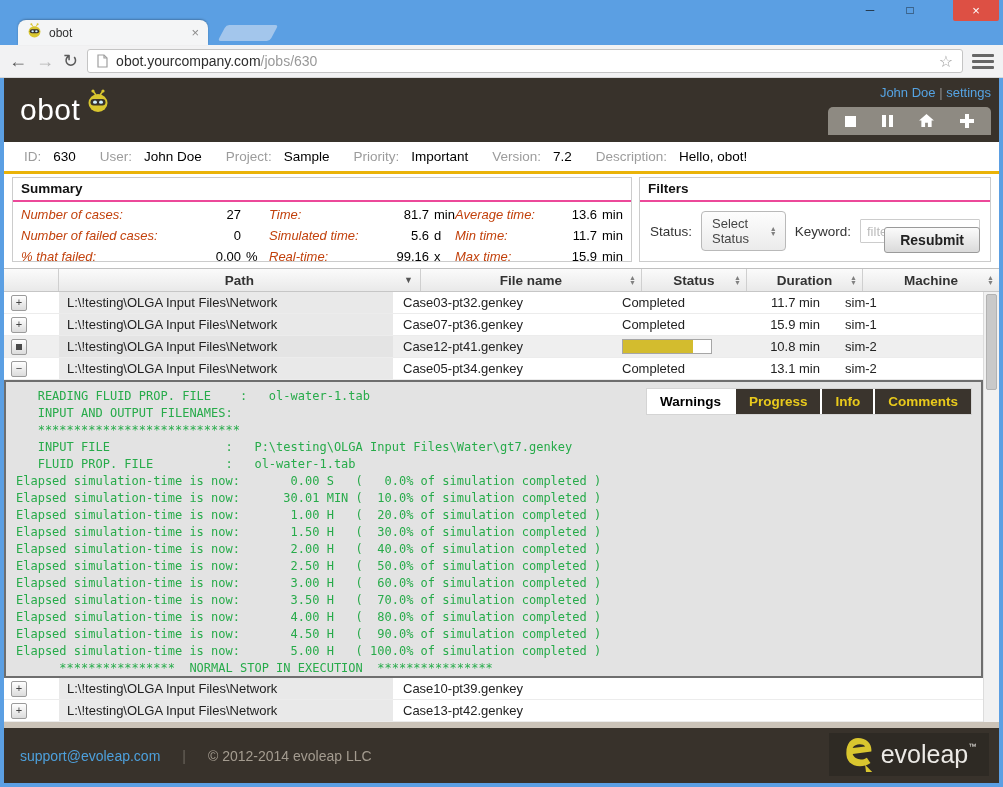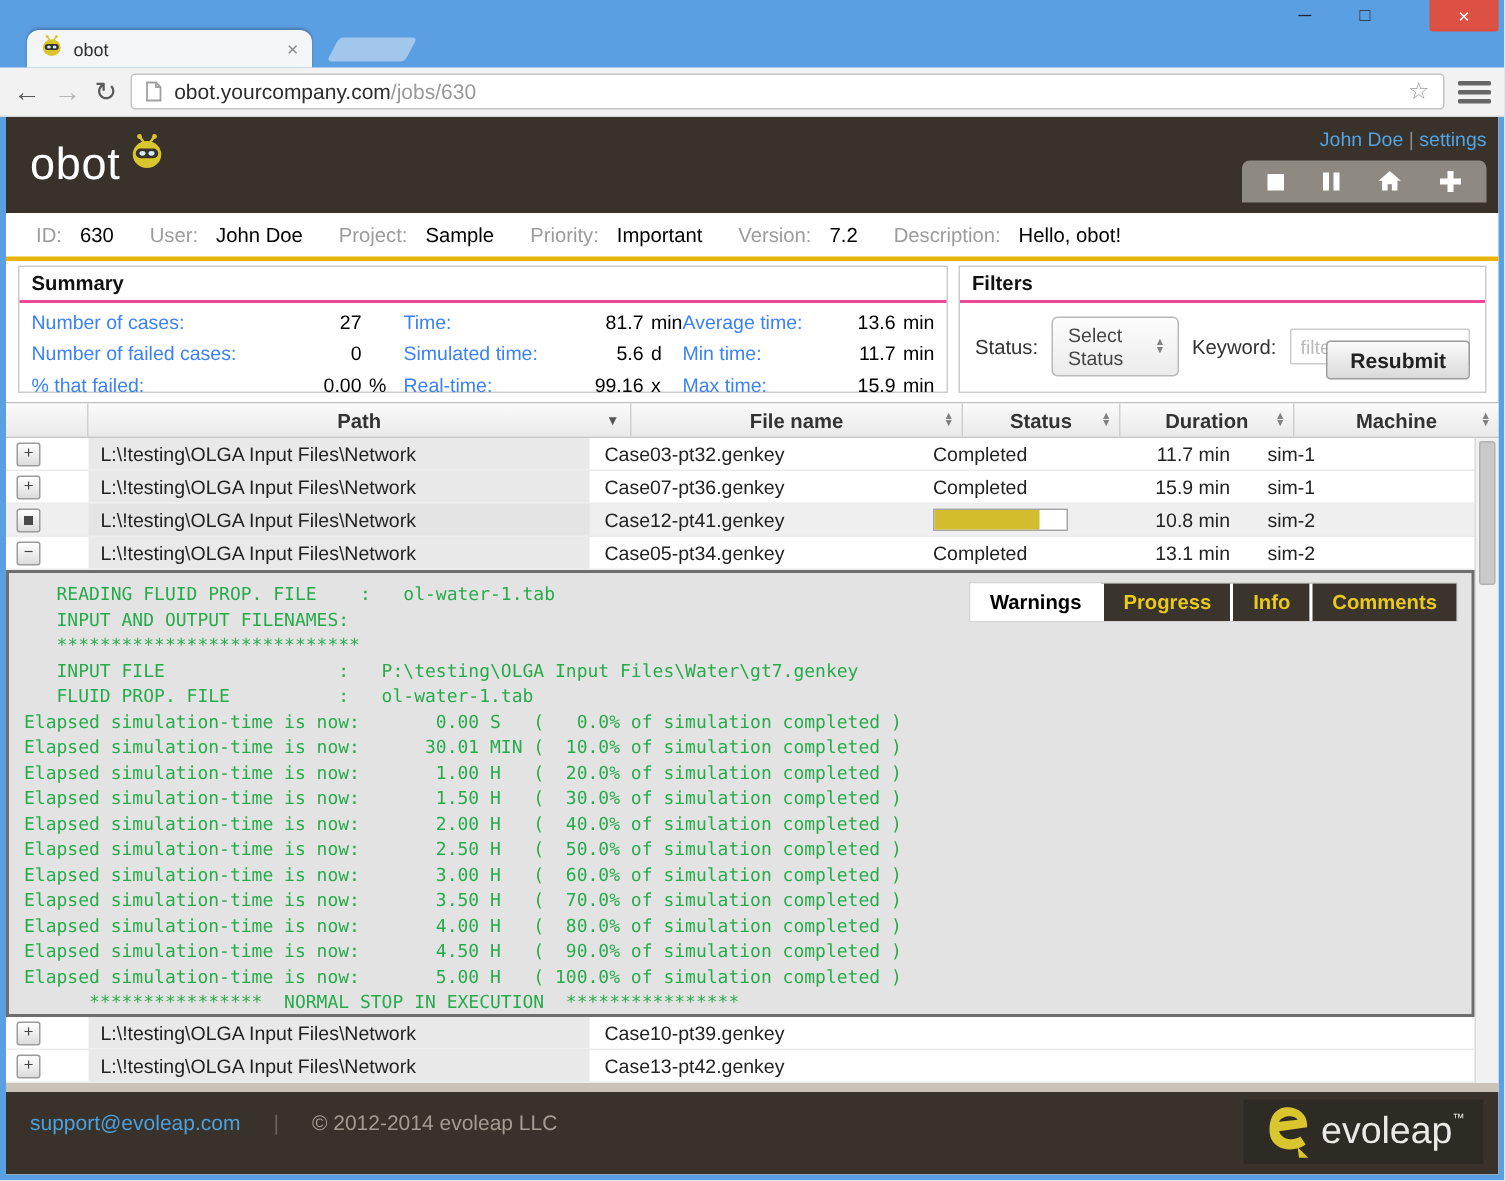--- a/index.html
+++ b/index.html
@@ -54,21 +54,21 @@
   .info-item { display: flex; gap: 12px; }
   .ilabel { color: #9c9c9c; }
   .ivalue { color: #000; }
 
   .panels { height: 94px; display: flex; gap: 7px; padding: 3px 8px 6px; flex: 0 0 auto; }
   .panel { border: 1px solid #ccc; background: #fff; }
   .summary-panel { width: 620px; }
   .filters-panel { flex: 1; position: relative; }
   .panel-title { font-size: 13.5px; font-weight: bold; color: #111; padding: 3px 8px 4px; border-bottom: 2px solid #ec4899; }
   .sum-grid { display: grid; grid-template-columns: 168px 52px 28px 102px 58px 26px 90px 52px 26px; padding: 2px 8px; font-size: 13px; line-height: 21px; }
-  .slabel { color: #3b82f6; }
+  .slabel { color: #c2410c; font-style: italic; }
   .svalue { text-align: right; color: #000; }
   .sunit { color: #000; padding-left: 5px; }
   .filters-body { display: flex; align-items: center; gap: 9px; padding: 9px 10px; font-size: 13.5px; color: #333; }
   .status-select { border: 1px solid #b9b9b9; border-radius: 4px; background: linear-gradient(#fdfdfd,#ebebeb); padding: 4px 8px 4px 10px; font-size: 13px; color: #444; display: flex; align-items: center; gap: 12px; }
   .keyword-input { border: 1px solid #ccc; border-radius: 1px; width: 120px; height: 24px; font-size: 13px; padding: 0 6px; color: #333; font-family: "Liberation Sans", sans-serif; }
   .keyword-input::placeholder { color: #bbb; }
   .resubmit { position: absolute; right: 10px; bottom: 8px; border: 1px solid #9a9a9a; border-radius: 3px; background: linear-gradient(#fbfbfb,#dadada); font-weight: bold; font-size: 14px; color: #222; padding: 4px 15px; font-family: "Liberation Sans", sans-serif; }
 
   
   .grid { flex: 0 0 auto; border-top: 1px solid #c0c0c0; }
@@ -104,21 +104,21 @@
   
   .detail { height: 298px; border: 2px solid #6e6e6e; background: #e3e3e3; position: relative; overflow: hidden; }
   .log { font-family: "DejaVu Sans Mono", monospace; font-size: 12px; line-height: 17px; color: #27ab4a; white-space: pre; padding: 6px 0 0 10px; }
   .detail-tabs { position: absolute; top: 6px; right: 9px; display: flex; background: #fff; border: 1px solid #d4d4d4; }
   .dtab { padding: 5px 13px; font-size: 13.5px; font-weight: bold; background: #3a342d; color: #e9ca1c; border-left: 2px solid #fff; }
   .dtab.active { background: #fff; color: #000; border-left: none; }
 
   .bottom-strip { height: 6px; background: #cbc3b8; flex: 0 0 auto; }
 
   
-  .app-footer { flex: 1; background: #38322b; position: relative; display: flex; padding: 12px 16px; }
+  .app-footer { flex: 1; background: #38322b; position: relative; display: flex; align-items: center; padding: 12px 16px; }
   .foot-link { color: #4da0dc; font-size: 14px; }
   .foot-sep { color: #6a645c; font-size: 14px; margin: 0 22px; }
   .foot-copy { color: #a49c90; font-size: 14px; }
   .brand-box { position: absolute; right: 10px; top: 5px; bottom: 7px; width: 160px; background: #2e2a24; display: flex; align-items: center; justify-content: center; gap: 7px; }
   .brand-text { color: #eceae6; font-size: 25px; }
   .brand-tm { color: #eceae6; font-size: 8px; vertical-align: 14px; }
 </style>
 </head>
 <body>
 

